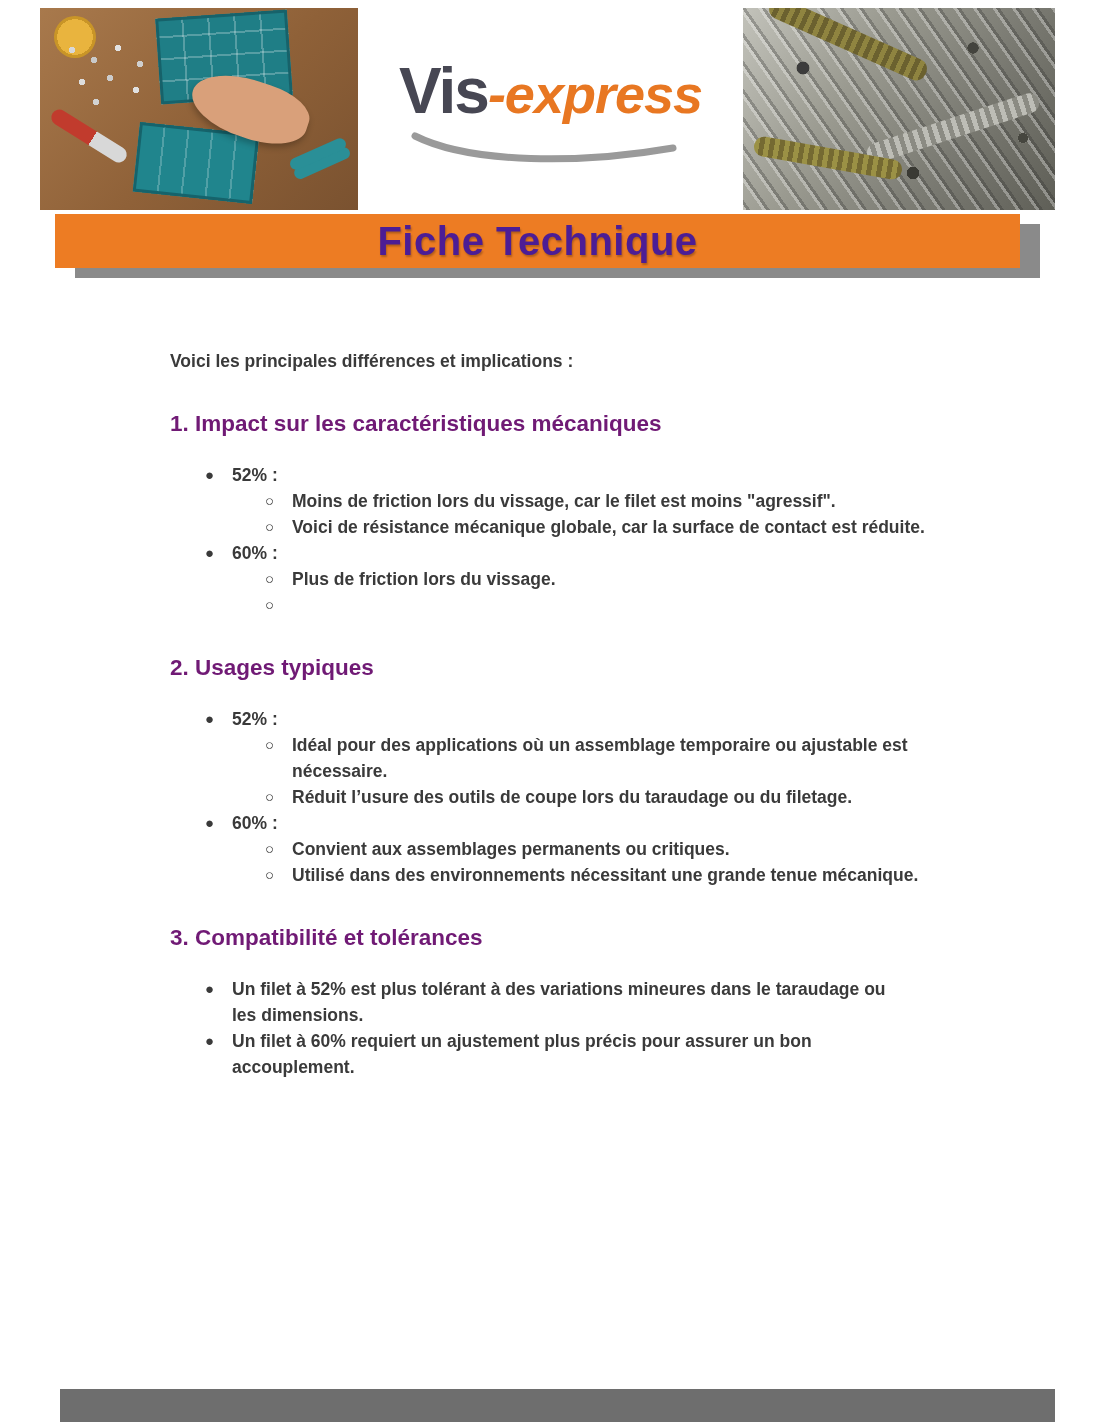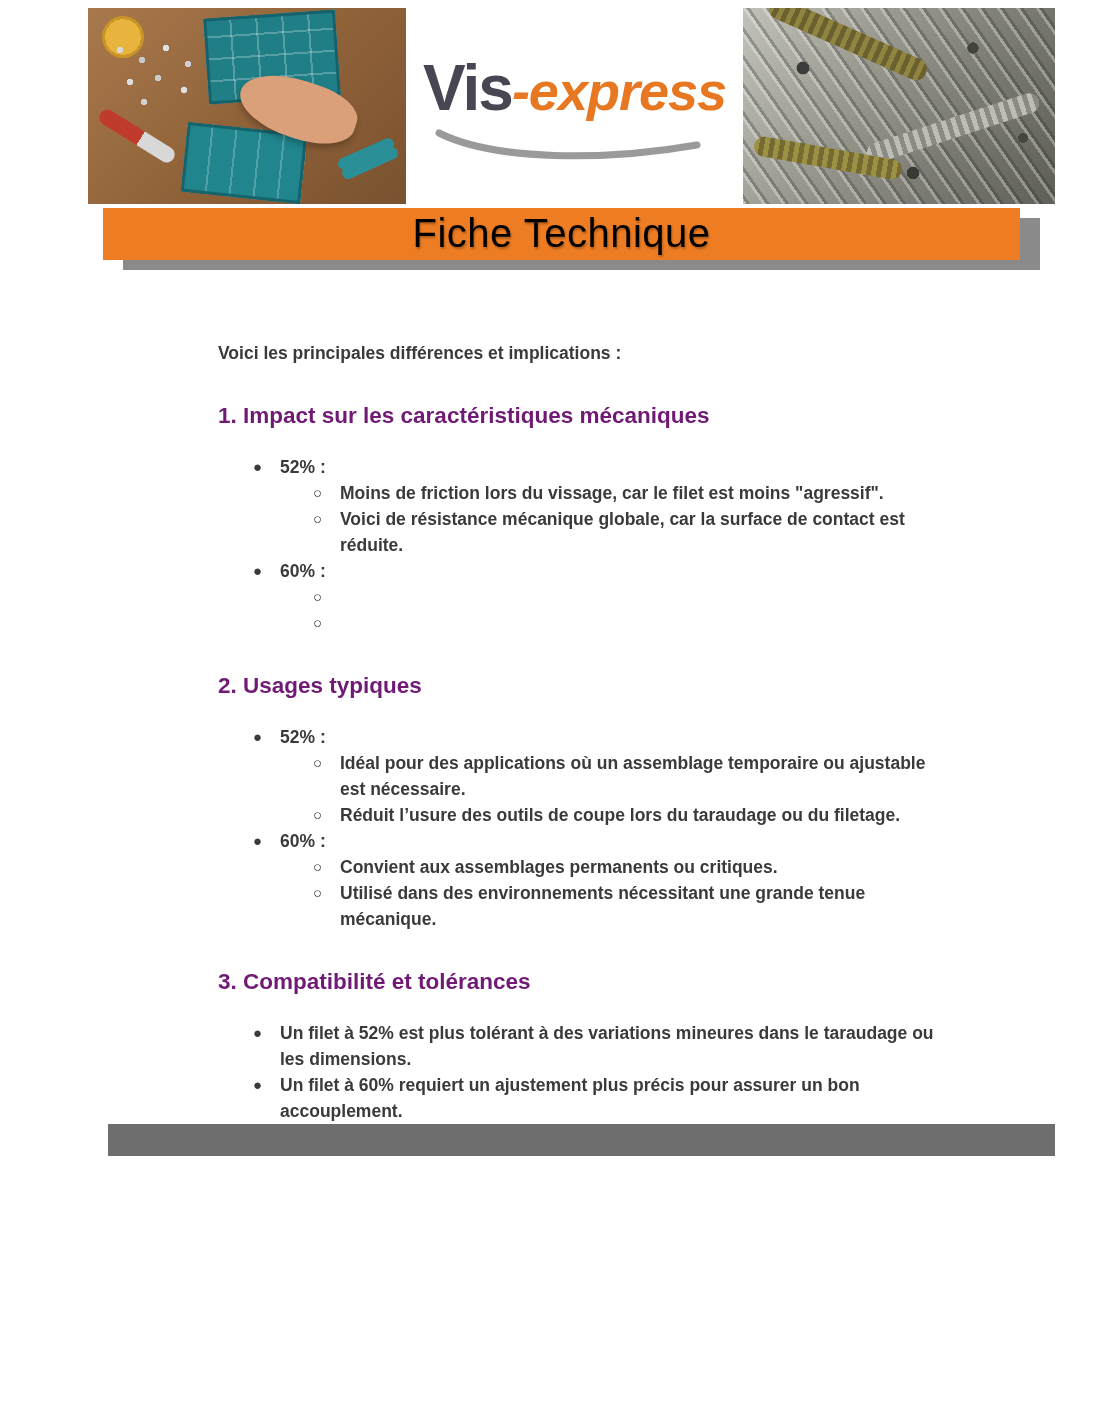--- a/index.html
+++ b/index.html
@@ -1,18 +1,18 @@
 <!DOCTYPE html>
 <html><head>
 <meta charset="utf-8">
 <style>
   * { margin:0; padding:0; box-sizing:border-box; }
   html,body { background:#ffffff; }
   body { font-family:"Liberation Sans", sans-serif; color:#3a3a3a; }
-  .page { width:1100px; height:1156px; margin:0 auto; background:#fff; display:flex; flex-direction:column; position:relative; overflow:hidden;padding-left:48px; }
+  .page { width:1100px; height:1422px; margin:0 auto; background:#fff; display:flex; flex-direction:column; position:relative; overflow:hidden; }
 
   
   .header { margin:8px 45px 0 40px; height:202px; display:flex; }
   .photo { position:relative; overflow:hidden; flex:none; }
   .photo.left  { width:318px; background:linear-gradient(135deg,#a8794c 0%,#8f6138 55%,#7a5230 100%); }
   .photo.right { width:312px; background:linear-gradient(120deg,#c2c2ba 0%,#9a9a90 35%,#787870 70%,#5f5f57 100%); }
   .photo .deco { position:absolute; }
   
   .tealbox1 { left:118px; top:6px; width:132px; height:86px; background:#1f7e86; box-shadow:inset 0 0 0 3px #17626a; background-image:repeating-linear-gradient(90deg, rgba(255,255,255,.25) 0 2px, transparent 2px 26px), repeating-linear-gradient(0deg, rgba(255,255,255,.25) 0 2px, transparent 2px 22px); transform:rotate(-4deg); }
   .tealbox2 { left:96px; top:120px; width:120px; height:70px; background:#20858d; box-shadow:inset 0 0 0 3px #16636b; background-image:repeating-linear-gradient(90deg, rgba(255,255,255,.22) 0 2px, transparent 2px 24px); transform:rotate(6deg); }
@@ -29,21 +29,21 @@
   .heads { inset:0; background-image:radial-gradient(circle 11px at 60px 60px,#3c3c3c 55%,#7c7c74 58%,transparent 62%),radial-gradient(circle 10px at 230px 40px,#44443e 55%,#8a8a80 58%,transparent 62%),radial-gradient(circle 11px at 170px 165px,#3a3a34 55%,#80807a 58%,transparent 62%),radial-gradient(circle 9px at 280px 130px,#46463f 55%,#8f8f86 58%,transparent 62%); }
 
   .logo-area { flex:1; background:#fff; display:flex; flex-direction:column; align-items:center; justify-content:center; }
   .logo-line { white-space:nowrap; }
   .logo-vis { font-size:64px; font-weight:700; color:#474753; letter-spacing:-2px; }
   .logo-express { font-size:54px; font-weight:700; font-style:italic; color:#e87722; letter-spacing:-1px; }
   .swoosh { margin-top:2px; }
 
   
   .banner { margin:4px 80px 0 55px; height:54px; background:#ed7c23; box-shadow:20px 10px 0 0 #8a8a8a; display:flex; align-items:center; justify-content:center; }
-  .banner span { color:#000000; font-size:40px; font-weight:400; letter-spacing:.5px; text-shadow:1px 2px 2px rgba(0,0,0,.25); }
+  .banner span { color:#4c1d95; font-size:40px; font-weight:700; letter-spacing:.5px; text-shadow:1px 2px 2px rgba(0,0,0,.25); }
 
   
   .content { padding:80px 150px 0 170px; font-weight:700; font-size:17.5px; line-height:26px; }
   .intro { }
   .section-title { font-size:22.5px; line-height:28px; margin:36px 0 24px 0; color:#701a75; }
   .li { display:flex; }
   .lvl1 { padding-left:35px; }
   .lvl2 { padding-left:95px; }
   .marker { flex:none; width:27px; font-weight:700; }
   .lvl1 > .marker { font-size:15px; }
@@ -108,20 +108,21 @@
       <div class="li lvl2">
         <span class="marker">○</span>
         <span class="txt">Voici de résistance mécanique globale, car la surface de contact est réduite.</span>
       </div>
       <div class="li lvl1">
         <span class="marker">●</span>
         <span class="txt">60% :</span>
       </div>
       <div class="li lvl2">
         <span class="marker">○</span>
+        <span class="txt">Plus de friction lors du vissage.</span>
       </div>
       <div class="li lvl2">
         <span class="marker">○</span>
       </div>
     </div>
 
     <div class="section">
       <div class="section-title">2. Usages typiques</div>
       <div class="li lvl1">
         <span class="marker">●</span>

